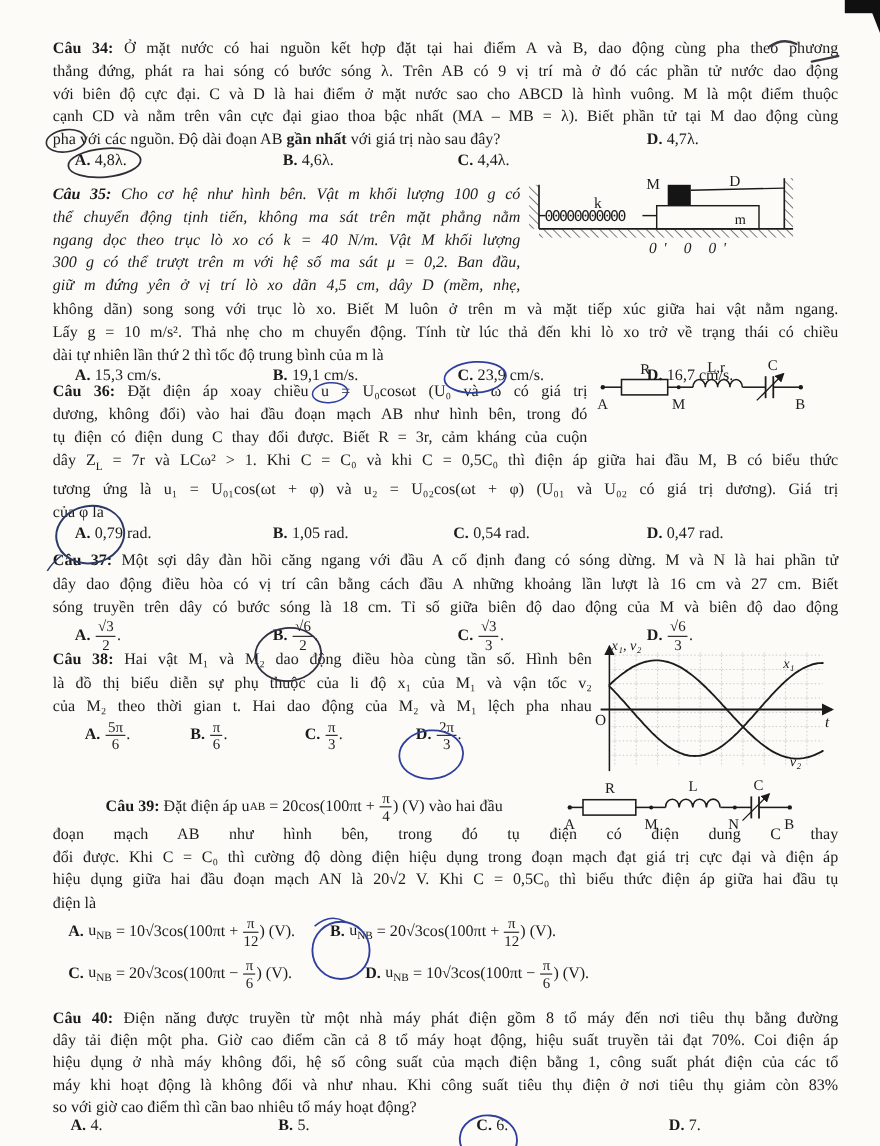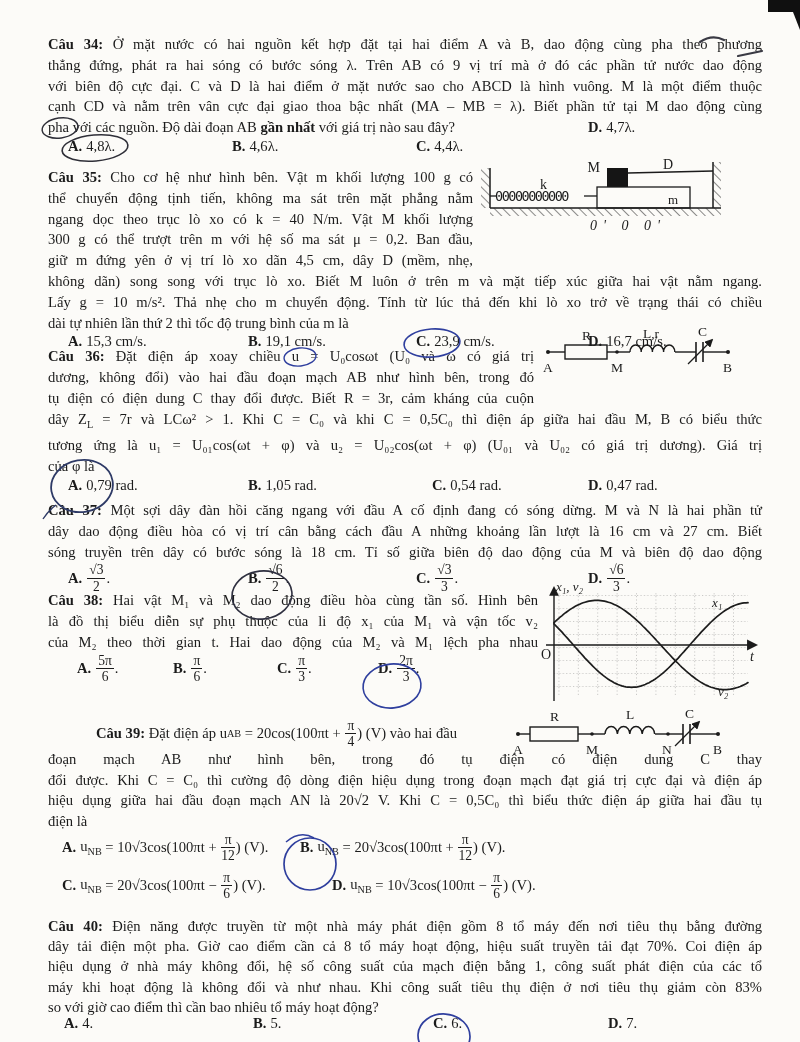--- a/index.html
+++ b/index.html
@@ -2,21 +2,21 @@
 <html><head>
 <meta charset="utf-8">
 <style>
   html,body{margin:0;padding:0;background:#d8d8d4;}
   .page{position:relative;width:800px;height:1042px;margin:0 auto;background:#fcfbf8;
         overflow:hidden;font-family:"Liberation Serif","DejaVu Serif",serif;
         color:#1b1b1b;font-size:14.6px;}
   .content{position:absolute;left:48px;top:34px;width:714px;}
   .q{position:relative;}
   .ln{line-height:20.8px;width:714px;text-align:justify;text-align-last:justify;white-space:normal;}
-  .ln.col35{width:425px;}
+  .ln.col35{width:425px;font-style:italic;}
   .ln.col36{width:486px;}
   .ln.col38{width:490px;}
   .ln.plain{text-align:left;text-align-last:auto;}
   b.qno{font-weight:bold;}
   .optrow{position:relative;height:21px;}
   .fracrow{position:relative;height:36px;}
   .bigrow{position:relative;height:38px;}
   .opt{position:absolute;top:0;white-space:nowrap;}
   .opt b{margin-right:4px;}
   .flexopt{display:inline-flex;align-items:center;white-space:pre;}
@@ -62,21 +62,21 @@
       <div class="ln"><b class="qno">Câu 34:</b><span> Ở mặt nước có hai nguồn kết hợp đặt tại hai điểm A và B, dao động cùng pha theo phương</span></div>
       <div class="ln">thẳng đứng, phát ra hai sóng có bước sóng λ. Trên AB có 9 vị trí mà ở đó các phần tử nước dao động</div>
       <div class="ln">với biên độ cực đại. C và D là hai điểm ở mặt nước sao cho ABCD là hình vuông. M là một điểm thuộc</div>
       <div class="ln">cạnh CD và nằm trên vân cực đại giao thoa bậc nhất (MA – MB = λ). Biết phần tử tại M dao động cùng</div>
       <div class="ln plain" style="position:relative">
         <span>pha với các nguồn. Độ dài đoạn AB </span><b>gần nhất</b><span> với giá trị nào sau đây?</span>
         <span class="opt" style="left:540px"><b>D.</b><span>4,7λ.</span></span>
       </div>
       <div class="optrow">
         <span class="opt" style="left:20px"><b>A.</b><span>4,8λ.</span></span>
-        <span class="opt" style="left:184px"><b>B.</b><span>4,6λ.</span></span>
+        <span class="opt" style="left:209px"><b>B.</b><span>4,6λ.</span></span>
         <span class="opt" style="left:368px"><b>C.</b><span>4,4λ.</span></span>
       </div>
     </section>
 
     <section class="q" id="q35">
       <svg class="dg" style="left:430px;top:-8px" width="250" height="78">
         <text x="122" y="13" text-anchor="end" font-size="14">M</text>
         <rect x="129" y="9" width="21" height="19" fill="#151515"></rect>
         <text x="185" y="10" font-size="14">D</text>
         <line x1="150" y1="14" x2="235" y2="12" stroke="#1b1b1b" stroke-width="1.3"></line>
@@ -133,21 +133,21 @@
       </svg>
       <div class="ln col36"><b class="qno">Câu 36:</b><span> Đặt điện áp xoay chiều u = U₀cosωt (U₀ và ω có giá trị</span></div>
       <div class="ln col36">dương, không đổi) vào hai đầu đoạn mạch AB như hình bên, trong đó</div>
       <div class="ln col36">tụ điện có điện dung C thay đổi được. Biết R = 3r, cảm kháng của cuộn</div>
       <div class="ln"><span>dây Z</span><sub>L</sub><span> = 7r và LCω² &gt; 1. Khi C = C₀ và khi C = 0,5C₀ thì điện áp giữa hai đầu M, B có biểu thức</span></div>
       <div class="ln">tương ứng là u₁ = U₀₁cos(ωt + φ) và u₂ = U₀₂cos(ωt + φ) (U₀₁ và U₀₂ có giá trị dương). Giá trị</div>
       <div class="ln plain">của φ là</div>
       <div class="optrow">
         <span class="opt" style="left:20px"><b>A.</b><span>0,79 rad.</span></span>
         <span class="opt" style="left:200px"><b>B.</b><span>1,05 rad.</span></span>
-        <span class="opt" style="left:384px"><b>C.</b><span>0,54 rad.</span></span>
+        <span class="opt" style="left:364px"><b>C.</b><span>0,54 rad.</span></span>
         <span class="opt" style="left:540px"><b>D.</b><span>0,47 rad.</span></span>
       </div>
     </section>
 
     <section class="q" id="q37">
       <div class="ln"><b class="qno">Câu 37:</b><span> Một sợi dây đàn hồi căng ngang với đầu A cố định đang có sóng dừng. M và N là hai phần tử</span></div>
       <div class="ln">dây dao động điều hòa có vị trí cân bằng cách đầu A những khoảng lần lượt là 16 cm và 27 cm. Biết</div>
       <div class="ln">sóng truyền trên dây có bước sóng là 18 cm. Tỉ số giữa biên độ dao động của M và biên độ dao động</div>
       <div class="fracrow">
         <span class="opt flexopt" style="left:20px"><b>A.</b><span class="frac"><span>√3</span><span>2</span></span><span>.</span></span>

